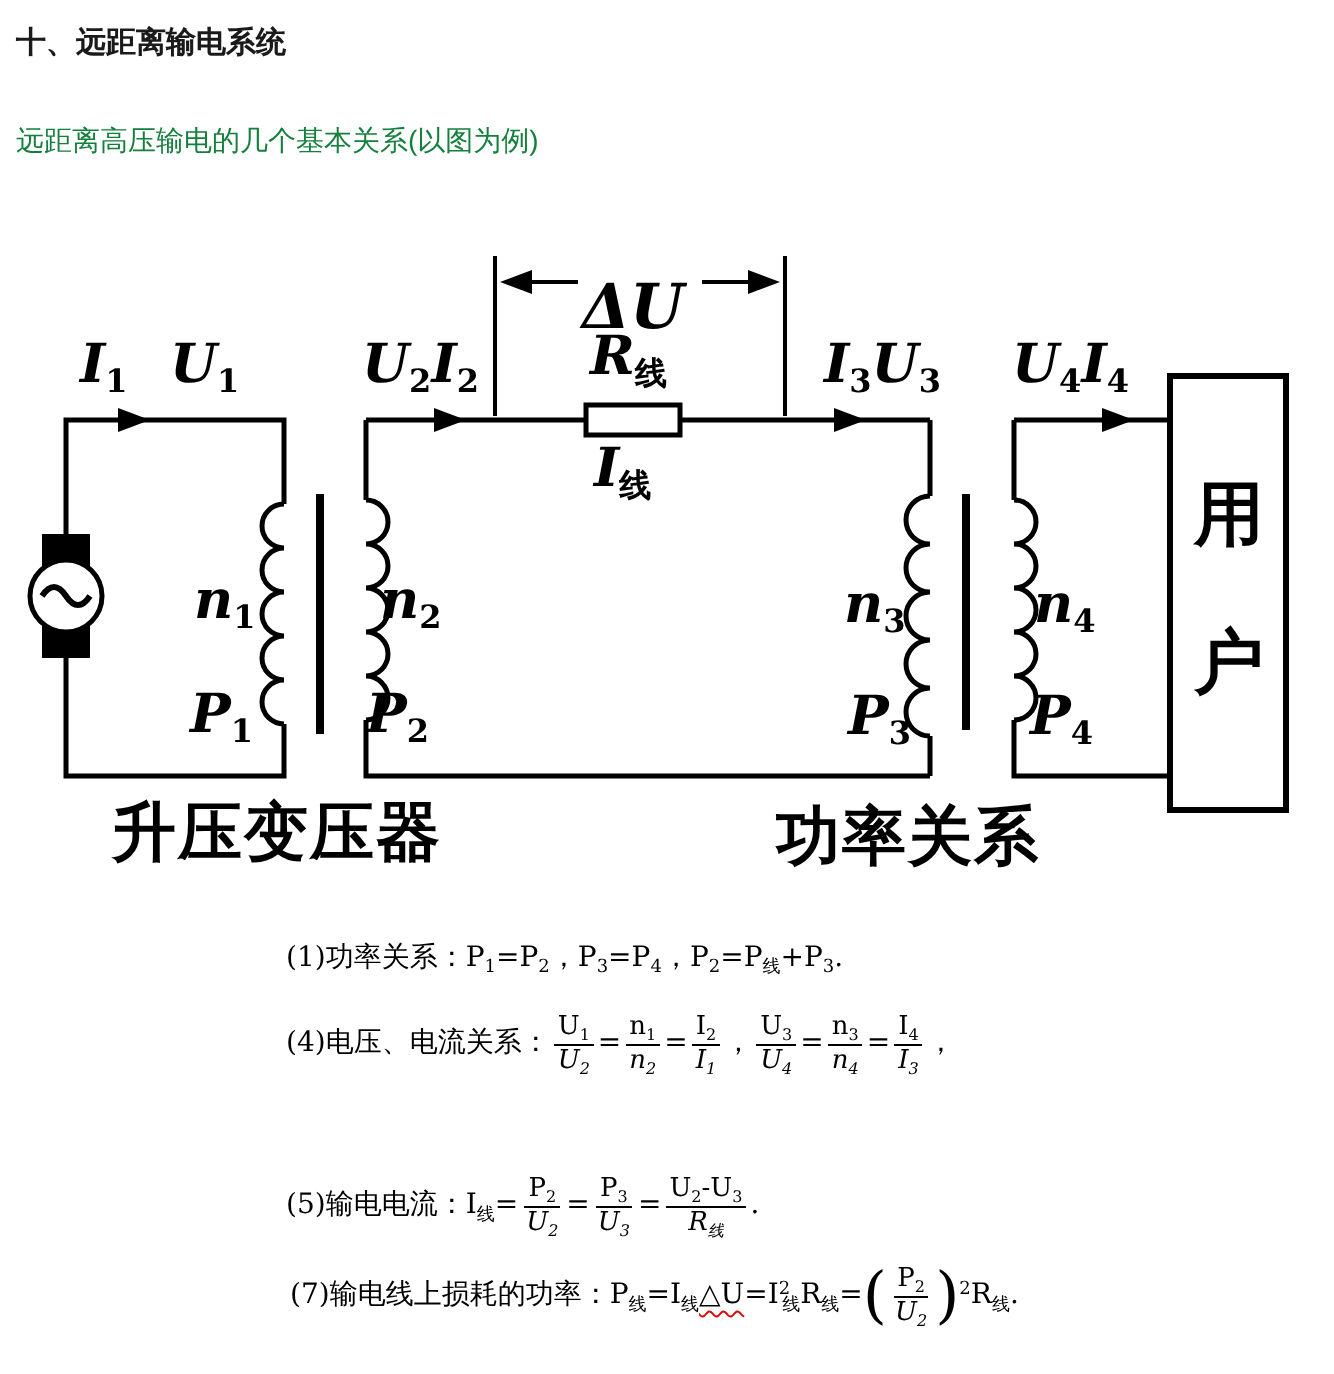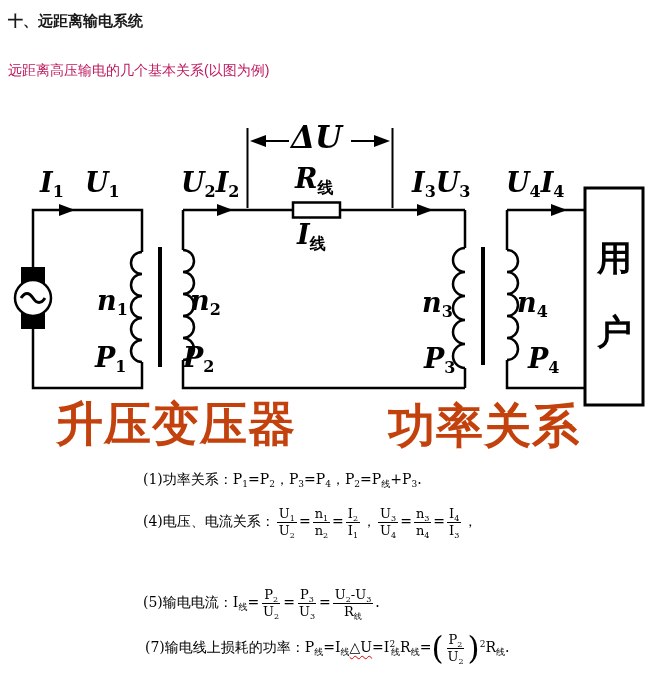--- a/index.html
+++ b/index.html
@@ -1,45 +1,45 @@
 <!DOCTYPE html>
 <html><head>
 <meta charset="utf-8">
 <style>
   html,body{margin:0;padding:0;background:#fff;}
   #page{position:relative;width:667px;height:687px;background:#fff;overflow:hidden;
         font-family:"Liberation Sans",sans-serif;color:#000;}
 
   .title{position:absolute;left:8px;top:12px;font-size:15px;font-weight:bold;color:#1a1a1a;}
-  .subtitle{position:absolute;left:8px;top:62px;font-size:14px;color:#be185d;text-align:right;}
+  .subtitle{position:absolute;left:8px;top:62px;font-size:14px;color:#15803d;text-align:right;}
 
   svg{position:absolute;left:0;top:0;}
 
   
   .dlabel{position:absolute;font-family:"DejaVu Serif","Liberation Serif",serif;
           font-weight:bold;font-style:italic;font-size:27px;line-height:1;
           white-space:nowrap;color:#000;}
   .dlabel sub{font-size:16px;font-style:normal;line-height:0;vertical-align:-0.32em;}
-  .dlabel.big{font-size:31px;}
+  .dlabel.big{font-size:31px;margin-top:17px;}
 
   .caption{position:absolute;font-family:"DejaVu Serif","Liberation Serif",serif;
-           font-weight:bold;font-size:47px;line-height:1;letter-spacing:1px;color:#c2410c;}
+           font-weight:bold;font-size:32px;line-height:1;letter-spacing:1px;color:#000000;}
   .userchar{position:absolute;font-family:"DejaVu Serif","Liberation Serif",serif;
             font-weight:bold;font-size:35px;line-height:1;color:#000;}
 
   
   .fline{position:absolute;font-family:"DejaVu Serif","Liberation Serif",serif;
          font-size:14px;color:#000000;white-space:nowrap;line-height:1.3;}
   .fline sub{font-size:9px;line-height:0;vertical-align:-0.35em;}
   .fline sup{font-size:9px;line-height:0;vertical-align:0.55em;}
   .fline sup + sub{margin-left:-4px;}
   .frac{display:inline-flex;flex-direction:column;align-items:center;
         vertical-align:middle;margin:0 2px;font-size:13px;line-height:1.2;}
   .frac .fnum{border-bottom:1px solid #000;padding:0 2px;}
-  .frac .fden{padding:0 2px;}
+  .frac .fden{padding:0 2px;font-style:italic;}
   .frac sub{font-size:8px;}
   .bigp{font-size:31px;font-weight:400;line-height:0;vertical-align:middle;margin:0;}
   .wavy{text-decoration:underline;text-decoration-style:wavy;
         text-decoration-color:#e00000;text-decoration-thickness:1px;text-underline-offset:3px;}
 </style>
 </head>
 <body>
 
 <div id="page">
 
@@ -108,21 +108,21 @@
   <div class="dlabel" style="left:506px;top:169px"><span>U</span><sub>4</sub><span>I</span><sub>4</sub></div>
 
   <div class="dlabel" style="left:97px;top:287px"><span>n</span><sub>1</sub></div>
   <div class="dlabel" style="left:190px;top:287px"><span>n</span><sub>2</sub></div>
   <div class="dlabel" style="left:422px;top:289px"><span>n</span><sub>3</sub></div>
   <div class="dlabel" style="left:517px;top:289px"><span>n</span><sub>4</sub></div>
 
   <div class="dlabel" style="left:95px;top:344px"><span>P</span><sub>1</sub></div>
   <div class="dlabel" style="left:183px;top:344px"><span>P</span><sub>2</sub></div>
   <div class="dlabel" style="left:424px;top:345px"><span>P</span><sub>3</sub></div>
-  <div class="dlabel" style="left:528px;top:345px"><span>P</span><sub>4</sub></div>
+  <div class="dlabel" style="left:515px;top:345px"><span>P</span><sub>4</sub></div>
 
   <div class="userchar" style="left:597px;top:240px">用</div>
   <div class="userchar" style="left:597px;top:314px">户</div>
 
   <div class="caption" style="left:56px;top:400px">升压变压器</div>
   <div class="caption" style="left:388px;top:402px">功率关系</div>
 
   <div class="fline" style="left:143px;top:470px"><span>(1)功率关系：</span><span>P</span><sub>1</sub><span>=</span><span>P</span><sub>2</sub><span>，</span><span>P</span><sub>3</sub><span>=</span><span>P</span><sub>4</sub><span>，</span><span>P</span><sub>2</sub><span>=</span><span>P</span><sub>线</sub><span>+</span><span>P</span><sub>3</sub><span>.</span></div>
   <div class="fline" style="left:143px;top:506px"><span>(4)电压、电流关系：</span><span class="frac">
         <span class="fnum"><span>U</span><sub>1</sub></span>

